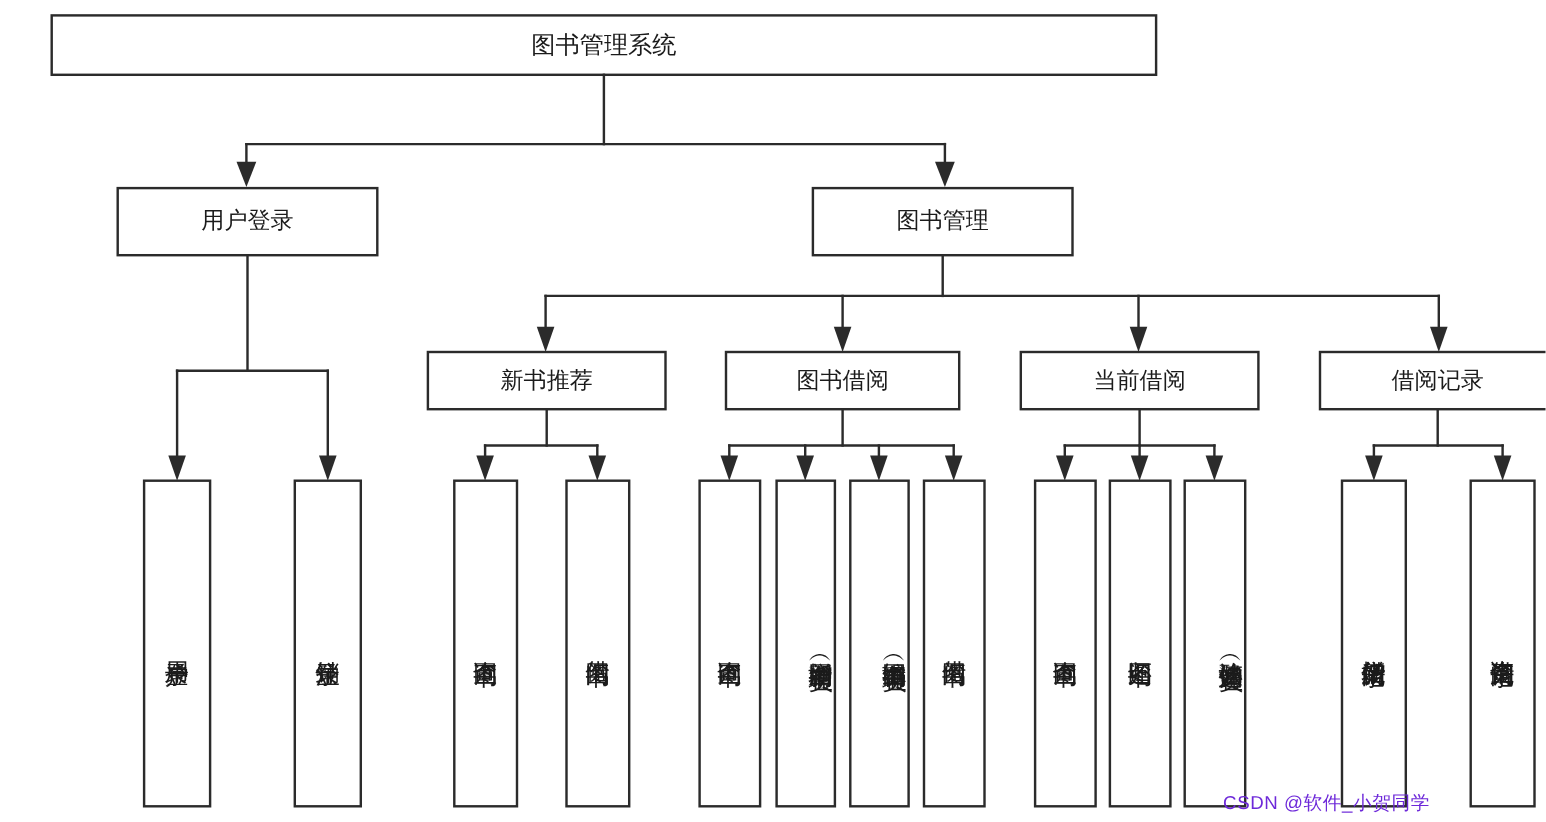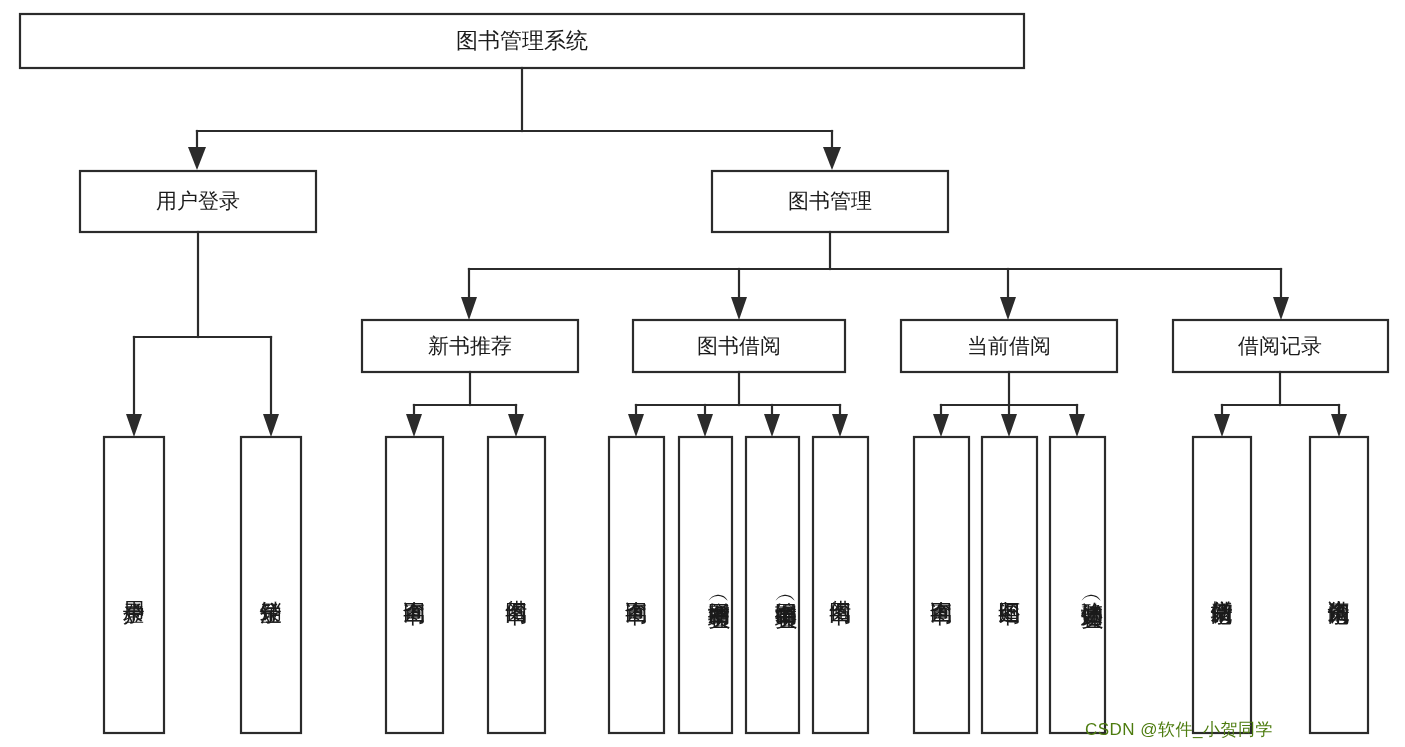--- a/index.html
+++ b/index.html
@@ -10,20 +10,21 @@
   body {
     width: 1405px;
     height: 747px;
     font-family: "Liberation Sans", "DejaVu Sans", sans-serif;
     overflow: hidden;
   }
   #diagram-root {
     position: relative;
     width: 1281px;
     height: 747px;
+    margin-left: 27px;
   }
   svg.diagram {
     position: absolute;
     left: 0;
     top: 0;
     width: 1405px;
     height: 747px;
   }
   .node-rect {
     fill: #ffffff;
@@ -66,21 +67,21 @@
     white-space: nowrap;
     text-align: center;
     pointer-events: none;
   }
   .watermark {
     position: absolute;
     right: 8px;
     bottom: 6px;
     font-family: "Liberation Sans", "DejaVu Sans", sans-serif;
     font-size: 17px;
-    color: #4d7c0f;
+    color: #6d28d9;
     white-space: nowrap;
     letter-spacing: 0.5px;
   }
 </style>
 </head>
 <body>
 
 <div id="diagram-root">
 
   <svg class="diagram" viewBox="0 0 1405 747">

